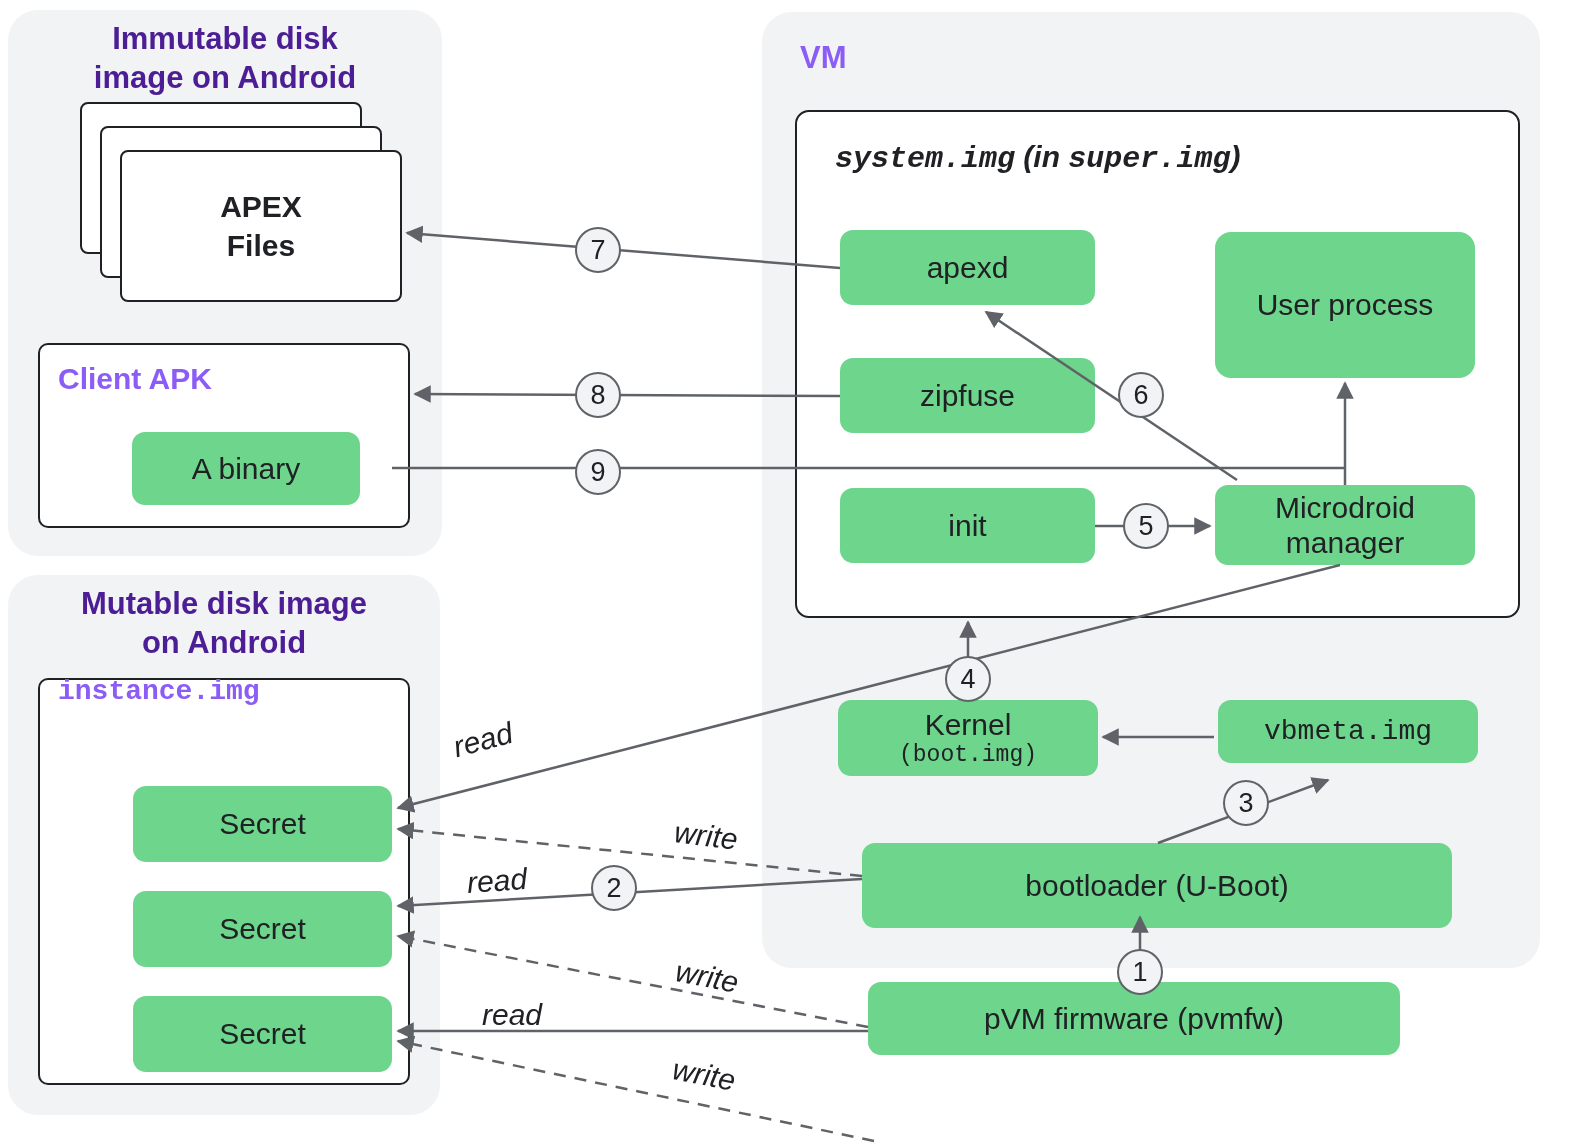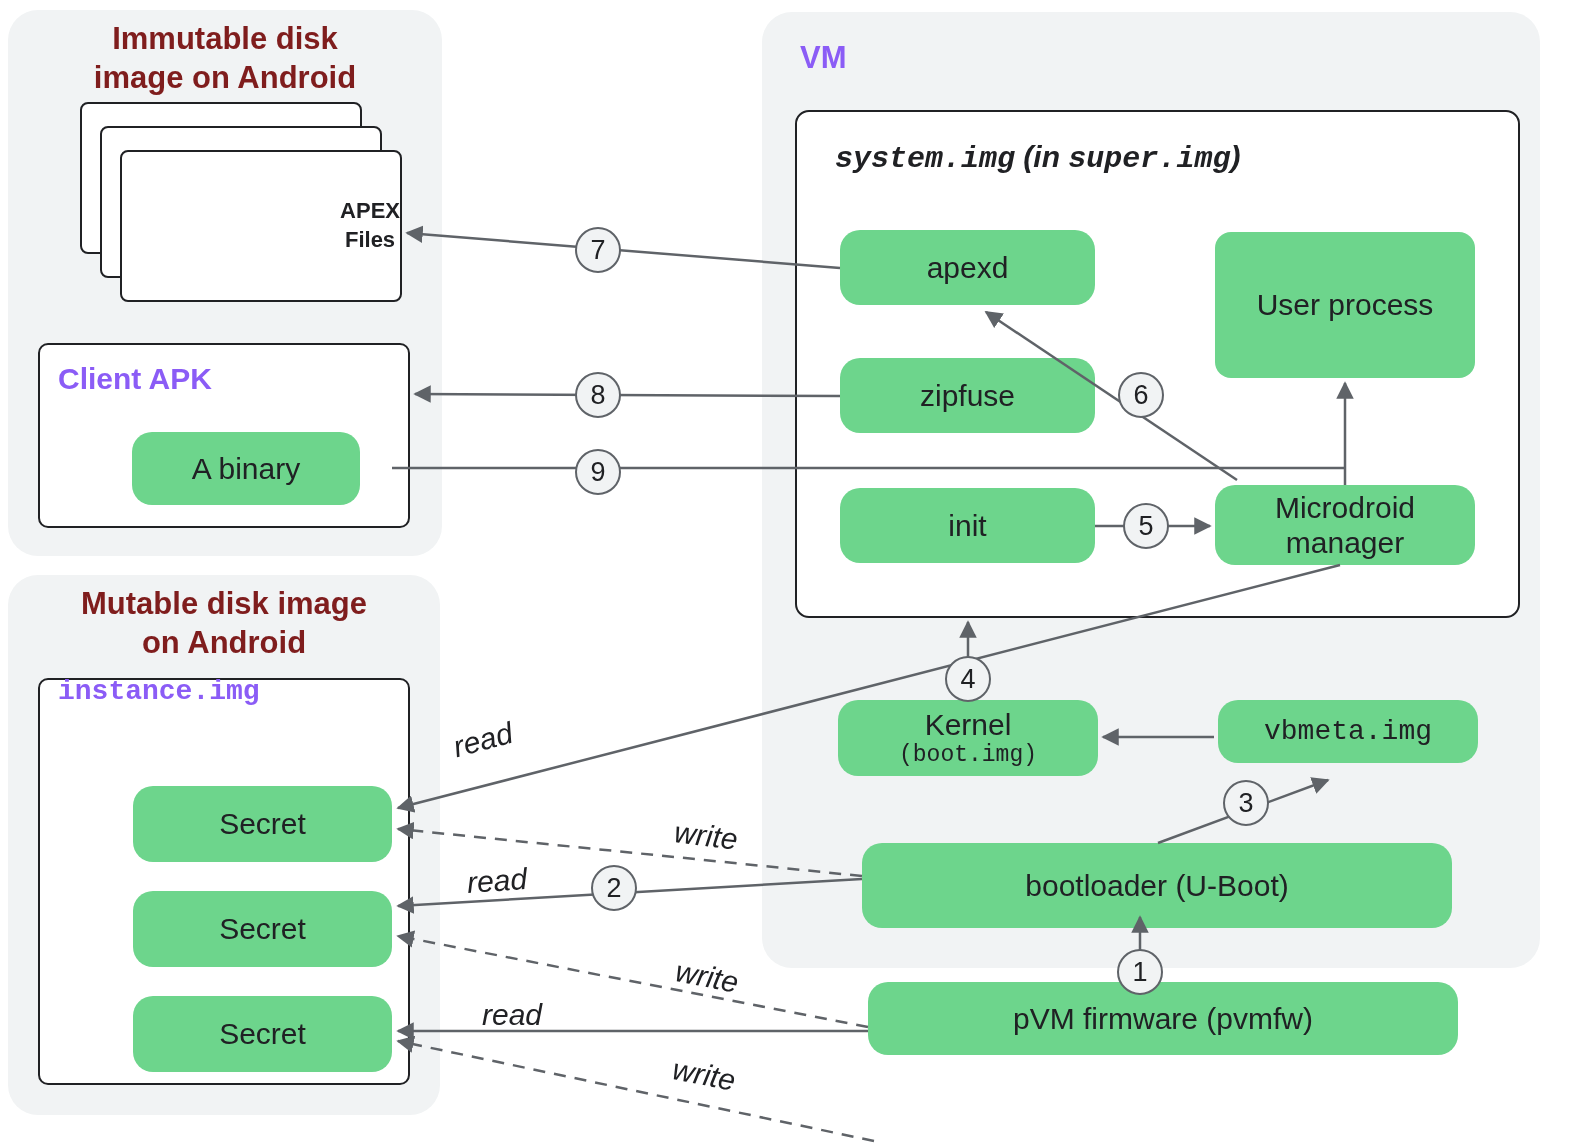--- a/index.html
+++ b/index.html
@@ -1,24 +1,24 @@
 <!DOCTYPE html>
 <html><head>
 <meta charset="utf-8">
 <style>
   * { margin:0; padding:0; box-sizing:border-box; }
   html,body { background:#ffffff; }
   body { font-family:"Liberation Sans", sans-serif; color:#202124; }
   .stage { position:relative; width:1578px; height:1146px; background:#ffffff; overflow:hidden; }
 
   .group { position:absolute; background:#f1f3f4; border-radius:30px; }
-  .gtitle { position:absolute; font-weight:bold; font-size:31px; text-align:center; line-height:1.25; color:#7f1d1d; }
+  .gtitle { position:absolute; font-weight:bold; font-size:31px; text-align:center; line-height:1.25; color:#4c1d95; }
 
   .whitebox { position:absolute; background:#ffffff; border:2.5px solid #202124; border-radius:10px; }
-  .greenbox { position:absolute; background:#6dd58c; border-radius:20px;
+  .greenbox { position:absolute; background:#6dd58c; border-radius:13px;
               display:flex; align-items:center; justify-content:center;
               text-align:center; font-size:30px; line-height:1.18; color:#202124; }
   .mono { font-family:"Liberation Mono","DejaVu Sans Mono",monospace; }
 
   .plain-label { position:absolute; color:#8b5cf6; }
 
   .si-title { position:absolute; left:835px; top:140px; font-weight:bold; font-size:30px;font-style:italic; }
   .si-title .mono { font-weight:bold; }
 
   svg.overlay { position:absolute; left:0; top:0; z-index:20; pointer-events:none; }
@@ -45,22 +45,22 @@
   </div>
   <div class="gtitle" style="left:10px; top:585px; width:428px;">
     <div>Mutable disk image</div>
     <div>on Android</div>
   </div>
   <div class="plain-label" style="left:800px; top:40px; font-weight:bold; font-size:31px;">VM</div>
 
   <div class="whitebox" style="left:80px; top:102px; width:282px; height:152px; border-radius:8px;"></div>
   <div class="whitebox" style="left:100px; top:126px; width:282px; height:152px; border-radius:8px;"></div>
   <div class="whitebox" style="left:120px; top:150px; width:282px; height:152px; border-radius:8px;
-              display:flex; align-items:center; justify-content:flex-end; text-align:center;
-              font-weight:bold; font-size:22px; line-height:1.3;">
+              display:flex; align-items:center; justify-content:center; text-align:center;
+              font-weight:bold; font-size:30px; line-height:1.3;">
     <div>
       <div>APEX</div>
       <div>Files</div>
     </div>
   </div>
 
   <div class="whitebox" style="left:38px; top:343px; width:372px; height:185px;"></div>
   <div class="plain-label" style="left:58px; top:362px; font-weight:bold; font-size:30px;">Client APK</div>
   <div class="greenbox" style="left:132px; top:432px; width:228px; height:73px;">A binary</div>
 
@@ -82,21 +82,21 @@
   <div class="greenbox" style="left:1215px; top:485px; width:260px; height:80px; padding:0 34px;">Microdroid manager</div>
 
   <div class="greenbox" style="left:838px; top:700px; width:260px; height:76px;">
     <div>
       <div>Kernel</div>
       <div class="mono" style="font-size:23px;">(boot.img)</div>
     </div>
   </div>
   <div class="greenbox mono" style="left:1218px; top:700px; width:260px; height:63px; font-size:28px;">vbmeta.img</div>
   <div class="greenbox" style="left:862px; top:843px; width:590px; height:85px;">bootloader (U-Boot)</div>
-  <div class="greenbox" style="left:868px; top:982px; width:590px; height:73px;">pVM firmware (pvmfw)</div>
+  <div class="greenbox" style="left:868px; top:982px; width:532px; height:73px;">pVM firmware (pvmfw)</div>
 
   <svg class="overlay" width="1578" height="1146" viewBox="0 0 1578 1146">
     <defs>
       <marker id="ah" viewBox="0 0 10 10" refX="9" refY="5" markerWidth="7" markerHeight="7" orient="auto">
         <path d="M0 0 L10 5 L0 10 z" fill="#5f6368"></path>
       </marker>
     </defs>
     <g stroke="#5f6368" stroke-width="2.5" fill="none">
 
       <line x1="1140" y1="995" x2="1140" y2="917" marker-end="url(#ah)"></line>

